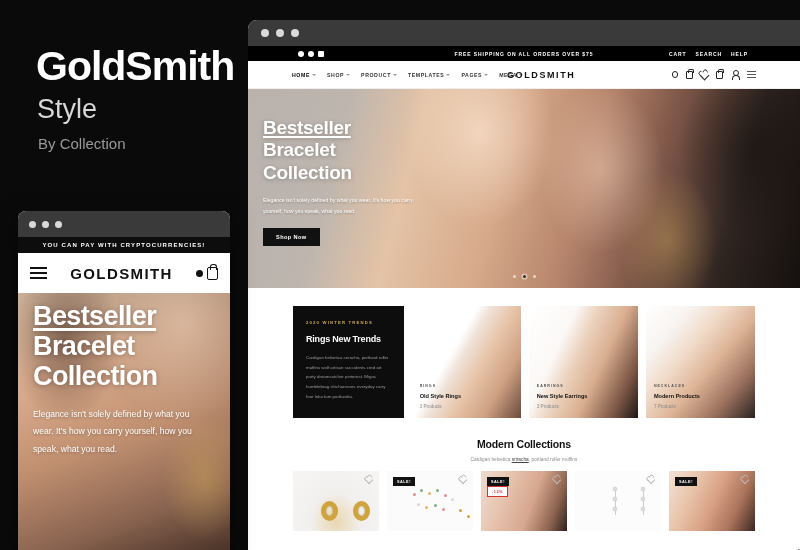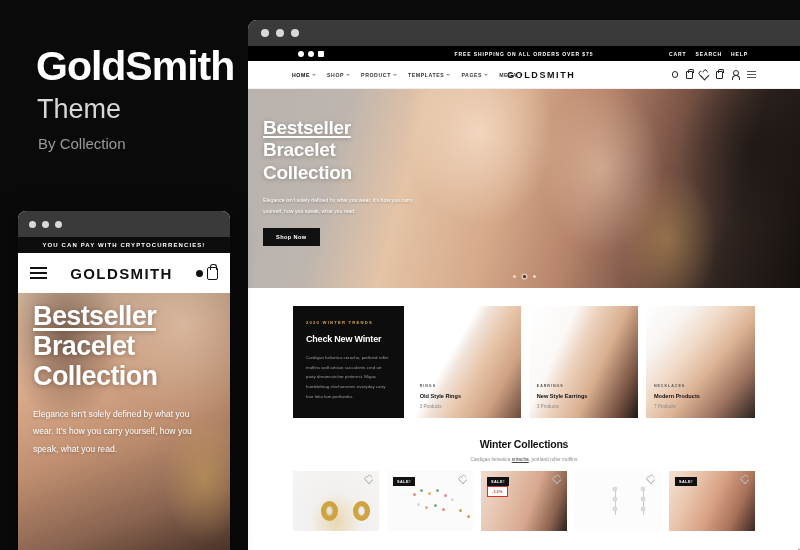--- a/index.html
+++ b/index.html
@@ -246,21 +246,21 @@
   }
   .gemline { position:absolute; width:1px; background:#cfcfcf; }
   .gem { position:absolute; width:4px; height:4px; border-radius:50%; background:#dcdcdc; box-shadow:0 0 1px #aaa; }
   .bead { position:absolute; width:3.2px; height:3.2px; border-radius:50%; }
 </style>
 </head>
 <body>
 
 <div class="promo">
   <div class="promo-title">GoldSmith</div>
-  <div class="promo-sub">Theme</div>
+  <div class="promo-sub">Style</div>
   <div class="promo-by">By Collection</div>
 
   <div class="mobile">
     <div class="m-chrome">
       <span class="dot"></span>
       <span class="dot"></span>
       <span class="dot"></span>
     </div>
     <div class="m-announce">YOU CAN PAY WITH CRYPTOCURRENCIES!</div>
     <div class="m-header">
@@ -364,21 +364,21 @@
     <div class="d-dots">
       <span class="sd"></span>
       <span class="sd on"></span>
       <span class="sd"></span>
     </div>
   </div>
 
   <div class="d-cats">
     <div class="cat cat-dark">
       <div class="cat-eyebrow">2020 WINTER TRENDS</div>
-      <div class="cat-title">Check New Winter</div>
+      <div class="cat-title">Rings New Trends</div>
       <div class="cat-body">Cardigan helvetica sriracha, portland roller muffins wolf artisan succulents cred art party dreamcatcher pinterest. Migas humblebrag chicharrones everyday carry four loko fam portlandia.</div>
     </div>
 
     <div class="cat cat-img">
       <div class="ph ph-rings"></div>
       <div class="cat-label">
         <div class="cl-eyebrow">RINGS</div>
         <div class="cl-title">Old Style Rings</div>
         <div class="cl-count">3 Products</div>
       </div>
@@ -397,21 +397,21 @@
       <div class="ph ph-neck"></div>
       <div class="cat-label">
         <div class="cl-eyebrow">NECKLACES</div>
         <div class="cl-title">Modern Products</div>
         <div class="cl-count">7 Products</div>
       </div>
     </div>
   </div>
 
   <div class="d-coll">
-    <div class="coll-title">Winter Collections</div>
+    <div class="coll-title">Modern Collections</div>
     <div class="coll-sub">
       <span>Cardigan helvetica </span><u>sriracha</u><span>, portland roller muffins</span>
     </div>
   </div>
 
   <div class="d-prods">
     <div class="prod p1">
       <span class="wish"></span>
       <span class="jewel hoop" style="left:28px;top:30px;"></span>
       <span class="jewel hoop" style="left:60px;top:30px;"></span>

